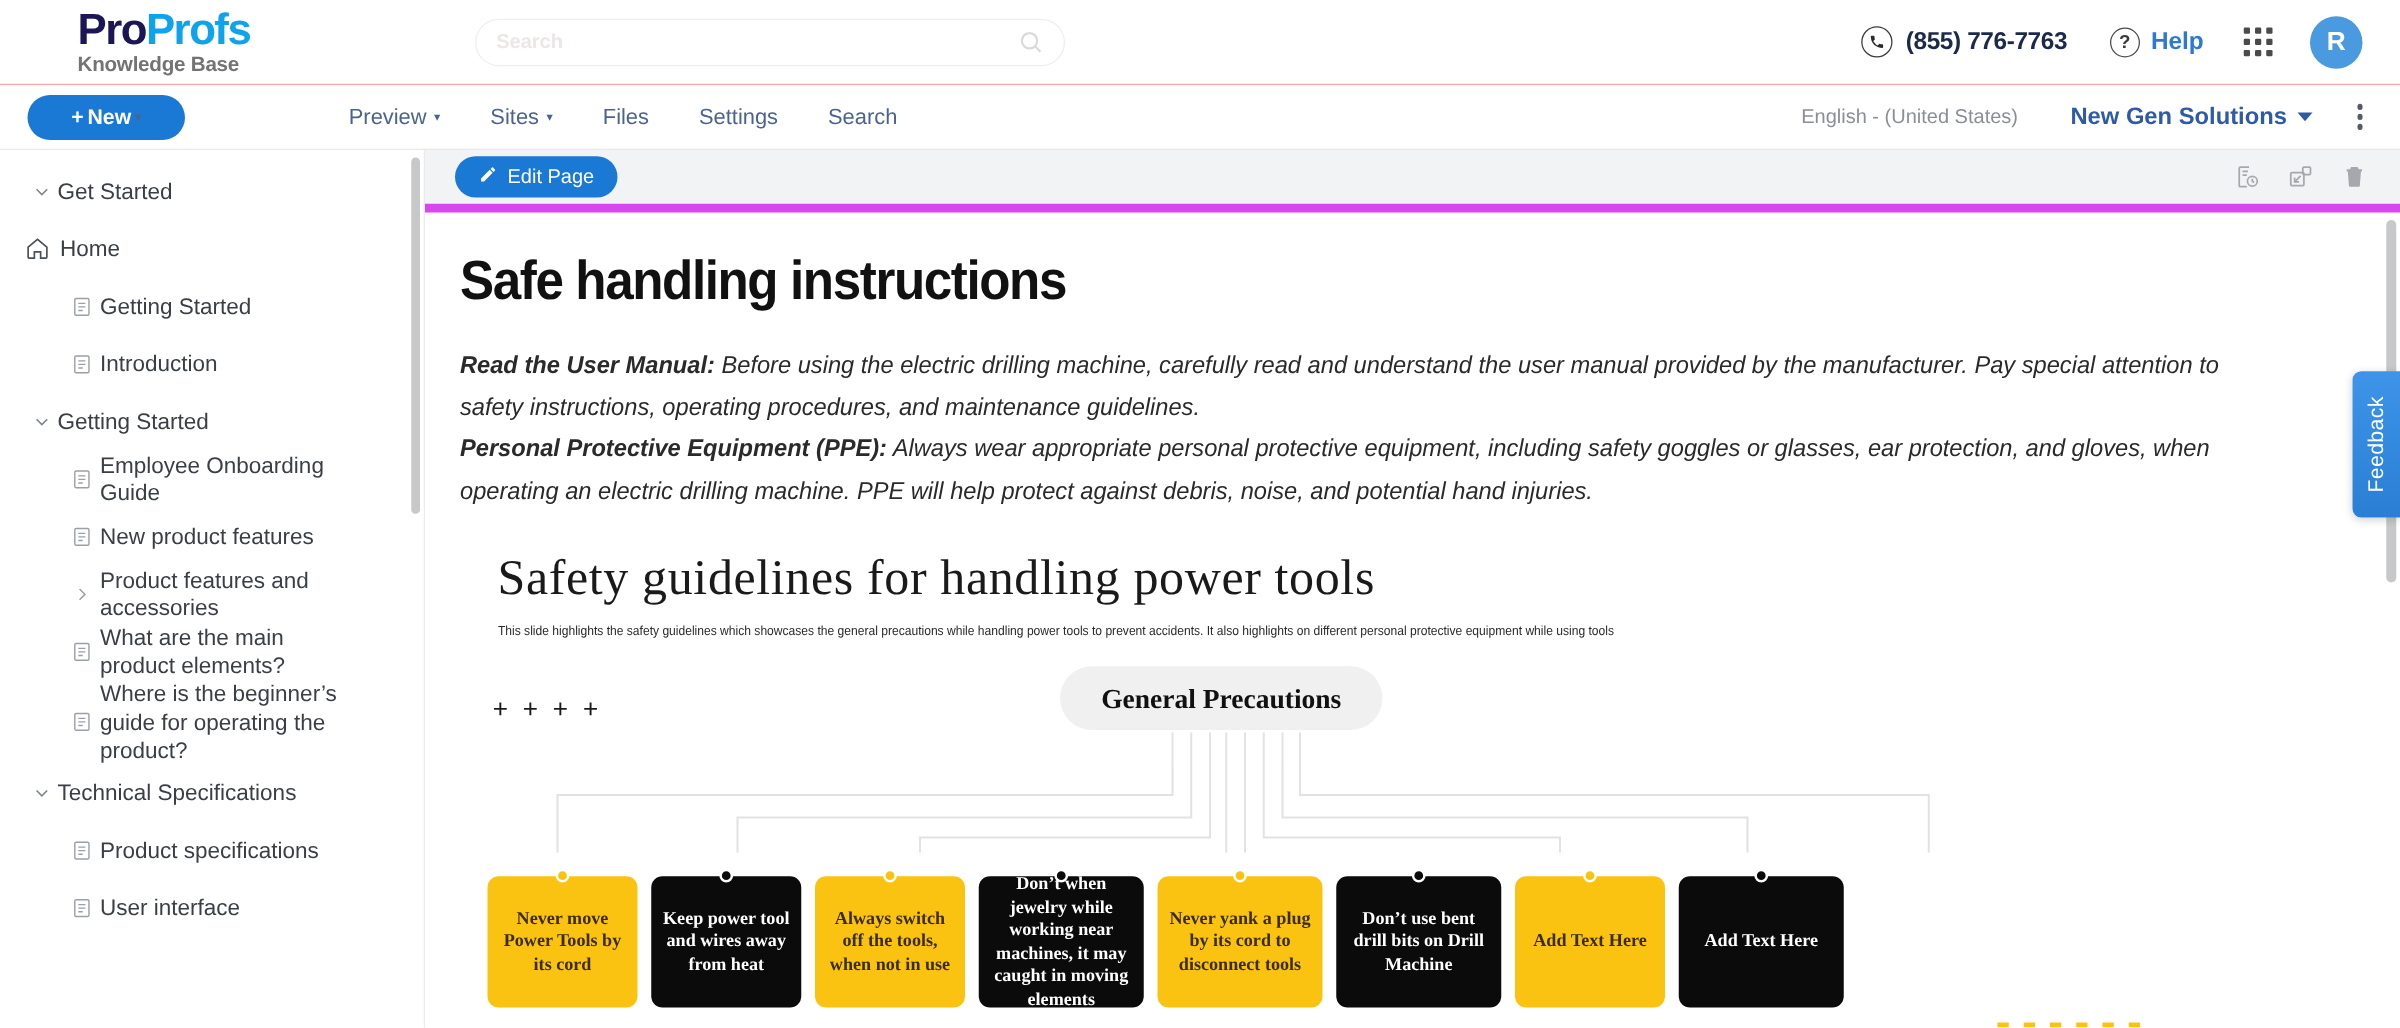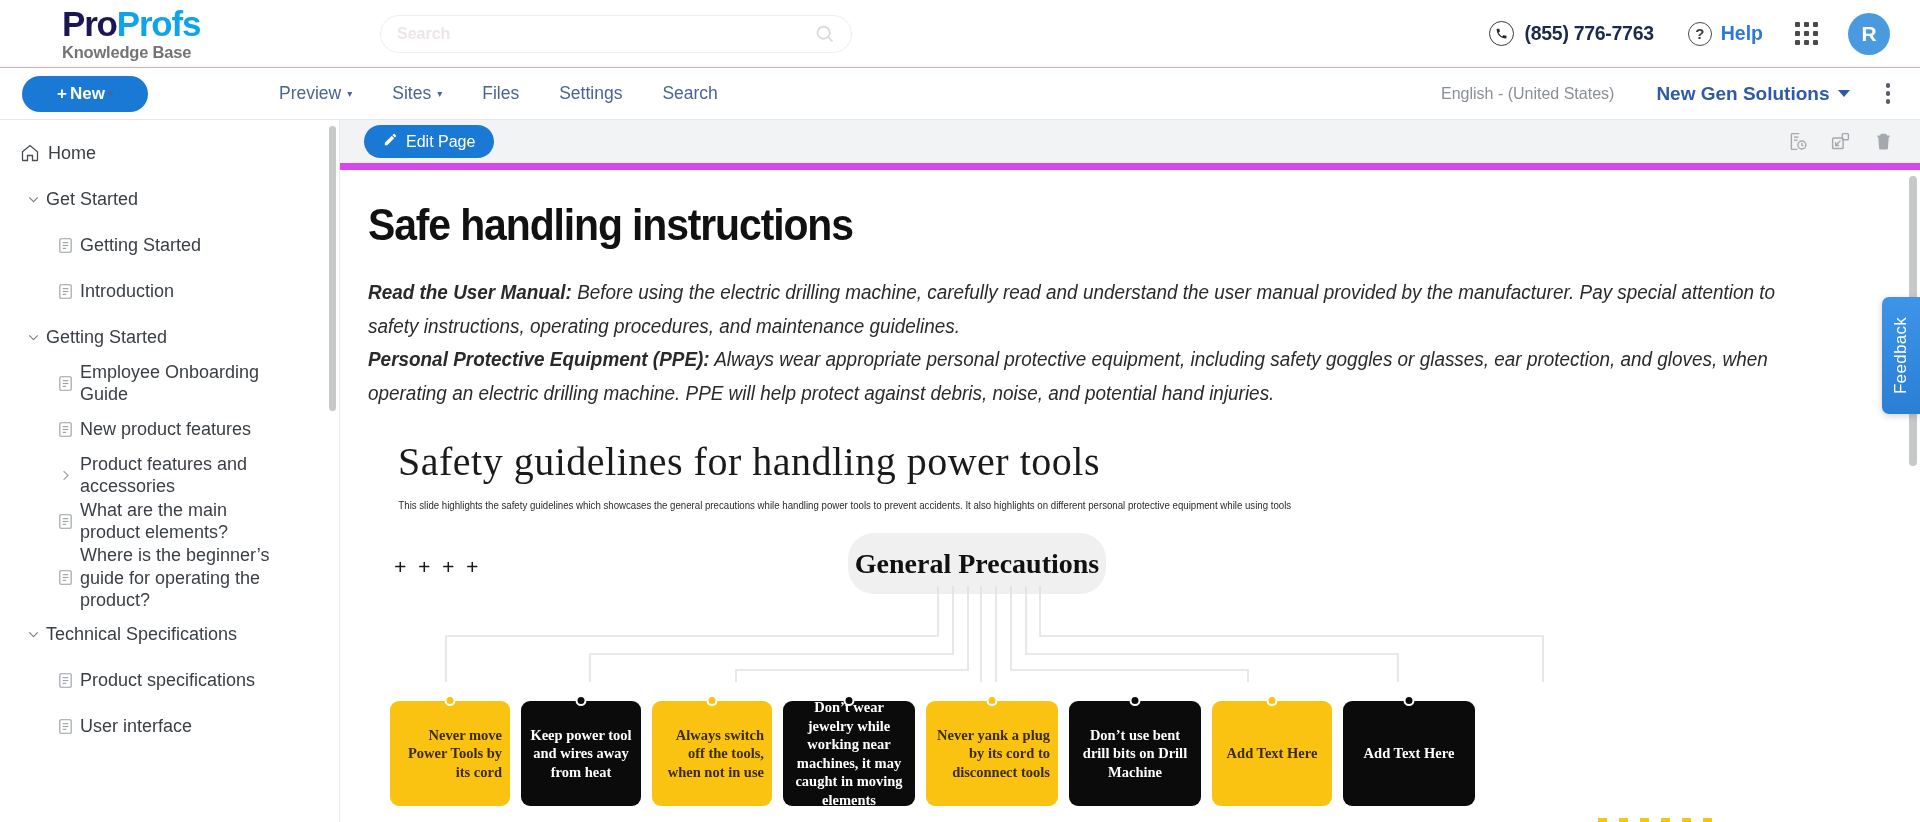--- a/index.html
+++ b/index.html
@@ -118,33 +118,33 @@
 
   
   .slide { margin-top: 28px; width: 1420px; background: #fff; position: relative; }
   .slide-title { font-family: "Liberation Serif", serif; font-size: 40px; color: #1a1a1a;
     letter-spacing: 0.5px; padding-left: 30px; }
   .slide-sub { font-family: "Liberation Sans", sans-serif; font-size: 10.5px; color: #2a2a2a;
     padding-left: 33px; margin-top: 14px; transform: scaleX(0.92); transform-origin: left; white-space: nowrap; }
   .plus-row { font-family: "Liberation Serif", serif; font-size: 22px; font-weight: 700; color: #1a1a1a;
     letter-spacing: 3px; position: absolute; left: 26px; top: 116px; }
   .pill {
-    position: absolute; left: 480px; top: 95px; width: 258px; height: 61px;
+    position: absolute; left: 480px; top: 95px; width: 258px; height: 51px;
     background: #f0f0f0; border-radius: 26px; display: flex; align-items: center; justify-content: center;
-    font-family: "Liberation Serif", serif; font-weight: 700; font-size: 28px; color: #111;
+    font-family: "Liberation Serif", serif; font-weight: 700; font-size: 22px; color: #111;
   }
   .connectors { position: absolute; left: 0; top: 140px; width: 1420px; height: 110px; pointer-events: none; }
   .cards { margin-top: 190px; display: flex; gap: 11px; padding-left: 22px; }
   .card {
     width: 120px; height: 105px; border-radius: 9px; display: flex;
     align-items: center; justify-content: center; text-align: center;
     font-family: "Liberation Serif", serif; font-weight: 700; font-size: 14.5px;
     line-height: 1.28; padding: 6px 8px; position: relative;
   }
-  .card.yellow { background: #fbc311; color: #3b2c00; text-align: right; }
+  .card.yellow { background: #fbc311; color: #3b2c00; }
   .card.black { background: #0b0b0b; color: #ffffff; }
   .card .dot {
     position: absolute; top: -6px; left: 50%; transform: translateX(-50%);
     width: 11px; height: 11px; border-radius: 50%; border: 2px solid #fff;
   }
   .card.yellow .dot { background: #fbc311; }
   .card.black .dot { background: #0b0b0b; }
   .card-wide { width: 132px; }
   .bottom-dots { display: flex; gap: 12px; padding-left: 1230px; margin-top: 12px; }
   .bottom-dots i { width: 9px; height: 9px; background: #fbc311; display: block; }
@@ -242,35 +242,35 @@
         <i></i>
         <i></i>
       </span>
   </div>
 </div>
 
 <div class="sidebar">
   <div class="side-scroll">
 
     <div class="side-row lvl-group">
+      <span class="chev">
+        <svg width="17" height="17" viewBox="0 0 24 24" fill="none" stroke="currentColor" stroke-width="1.8">
+            <polyline points="6 9 12 15 18 9"></polyline>
+          </svg>
+      </span>
+      <span class="side-label">Get Started</span>
+    </div>
+
+    <div class="side-row lvl-group">
       <span class="home-ico">
         <svg width="20" height="20" viewBox="0 0 24 24" fill="none" stroke="currentColor" stroke-width="1.6">
             <path d="M3 10.5 12 3l9 7.5V20a1 1 0 0 1-1 1h-5v-6H9v6H4a1 1 0 0 1-1-1z"></path>
           </svg>
       </span>
       <span class="side-label">Home</span>
-    </div>
-
-    <div class="side-row lvl-group">
-      <span class="chev">
-        <svg width="17" height="17" viewBox="0 0 24 24" fill="none" stroke="currentColor" stroke-width="1.8">
-            <polyline points="6 9 12 15 18 9"></polyline>
-          </svg>
-      </span>
-      <span class="side-label">Get Started</span>
     </div>
 
     <div class="side-row lvl-page">
       <span class="doc-ico">
         <svg width="17" height="17" viewBox="0 0 24 24" fill="none" stroke="currentColor" stroke-width="1.6">
             <rect x="4" y="2.5" width="16" height="19" rx="1.5"></rect>
             <line x1="8" y1="8" x2="16" y2="8"></line>
             <line x1="8" y1="12" x2="16" y2="12"></line>
             <line x1="8" y1="16" x2="13" y2="16"></line>
           </svg>
@@ -469,21 +469,21 @@
           <div class="card black">
               <span class="dot"></span>
               <span>Keep power tool and wires away from  heat</span>
             </div>
           <div class="card yellow">
               <span class="dot"></span>
               <span>Always switch off the tools, when not in use</span>
             </div>
           <div class="card black card-wide">
               <span class="dot"></span>
-              <span>Don’t wear jewelry while working  near machines, it may caught in moving elements</span>
+              <span>Don’t when jewelry while working  near machines, it may caught in moving elements</span>
             </div>
           <div class="card yellow card-wide">
               <span class="dot"></span>
               <span>Never yank a plug by its cord to disconnect tools</span>
             </div>
           <div class="card black card-wide">
               <span class="dot"></span>
               <span>Don’t use bent drill bits on Drill Machine</span>
             </div>
           <div class="card yellow">

